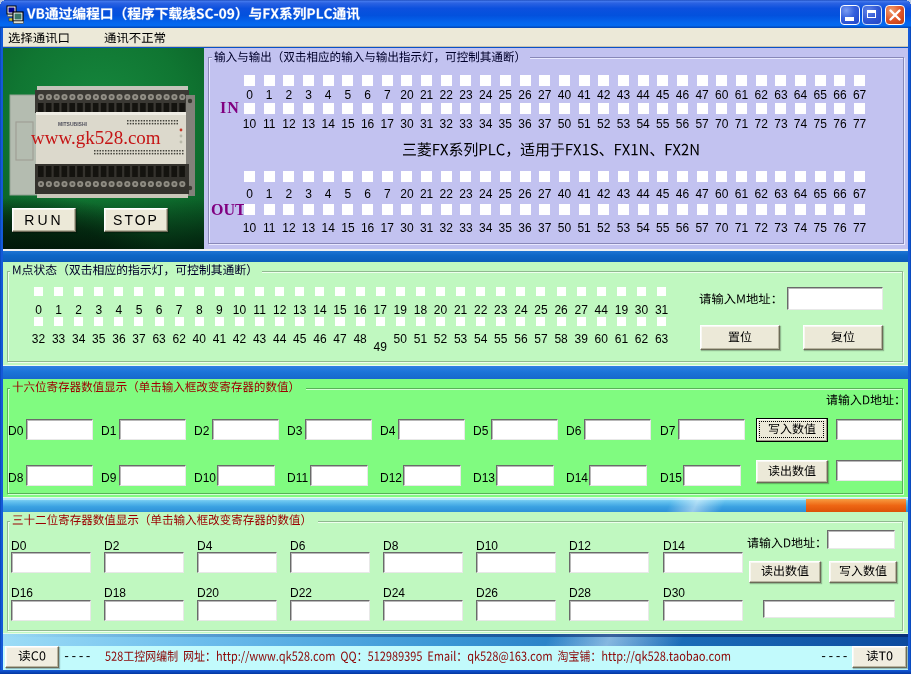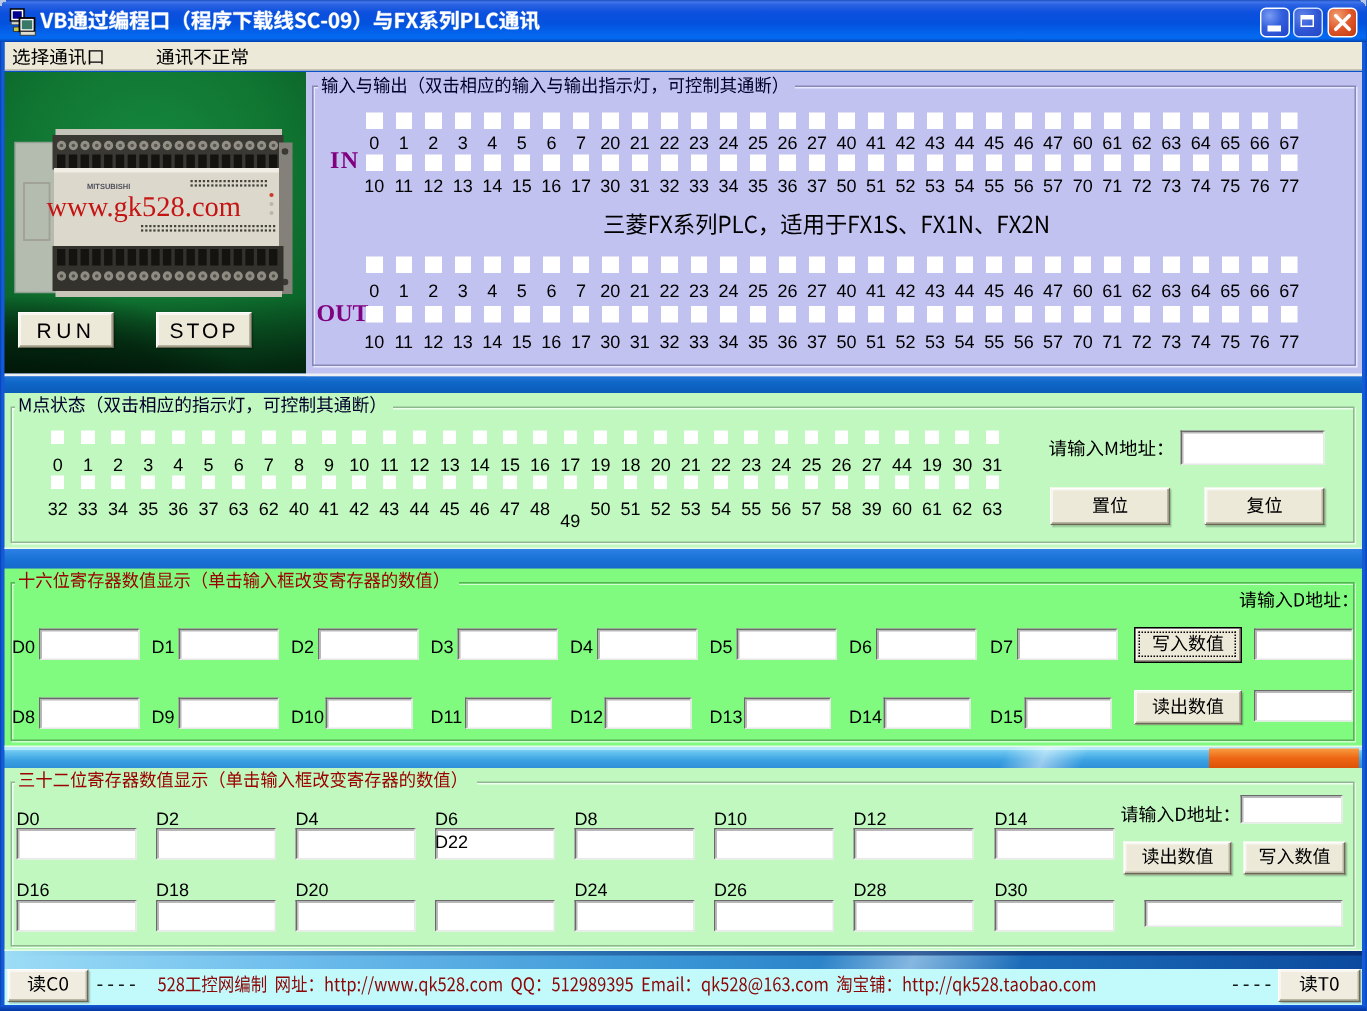--- a/index.html
+++ b/index.html
@@ -612,21 +612,21 @@
     <span class="abs" style="left:569px;top:539px;font-size:12px">D12</span>
     <div class="inp" style="left:569px;top:552px;width:80px;height:21px"></div>
     <span class="abs" style="left:663px;top:539px;font-size:12px">D14</span>
     <div class="inp" style="left:663px;top:552px;width:80px;height:21px"></div>
     <span class="abs" style="left:11px;top:586px;font-size:12px">D16</span>
     <div class="inp" style="left:11px;top:600px;width:80px;height:21px"></div>
     <span class="abs" style="left:104px;top:586px;font-size:12px">D18</span>
     <div class="inp" style="left:104px;top:600px;width:80px;height:21px"></div>
     <span class="abs" style="left:197px;top:586px;font-size:12px">D20</span>
     <div class="inp" style="left:197px;top:600px;width:80px;height:21px"></div>
-    <span class="abs" style="left:290px;top:554px;font-size:12px">D22</span>
+    <span class="abs" style="left:290px;top:586px;font-size:12px">D22</span>
     <div class="inp" style="left:290px;top:600px;width:80px;height:21px"></div>
     <span class="abs" style="left:383px;top:586px;font-size:12px">D24</span>
     <div class="inp" style="left:383px;top:600px;width:80px;height:21px"></div>
     <span class="abs" style="left:476px;top:586px;font-size:12px">D26</span>
     <div class="inp" style="left:476px;top:600px;width:80px;height:21px"></div>
     <span class="abs" style="left:569px;top:586px;font-size:12px">D28</span>
     <div class="inp" style="left:569px;top:600px;width:80px;height:21px"></div>
     <span class="abs" style="left:663px;top:586px;font-size:12px">D30</span>
     <div class="inp" style="left:663px;top:600px;width:80px;height:21px"></div>
     <svg style="position:absolute;left:747px;top:537px;width:82px;height:16px;overflow:visible" viewBox="0 0 82 16">

